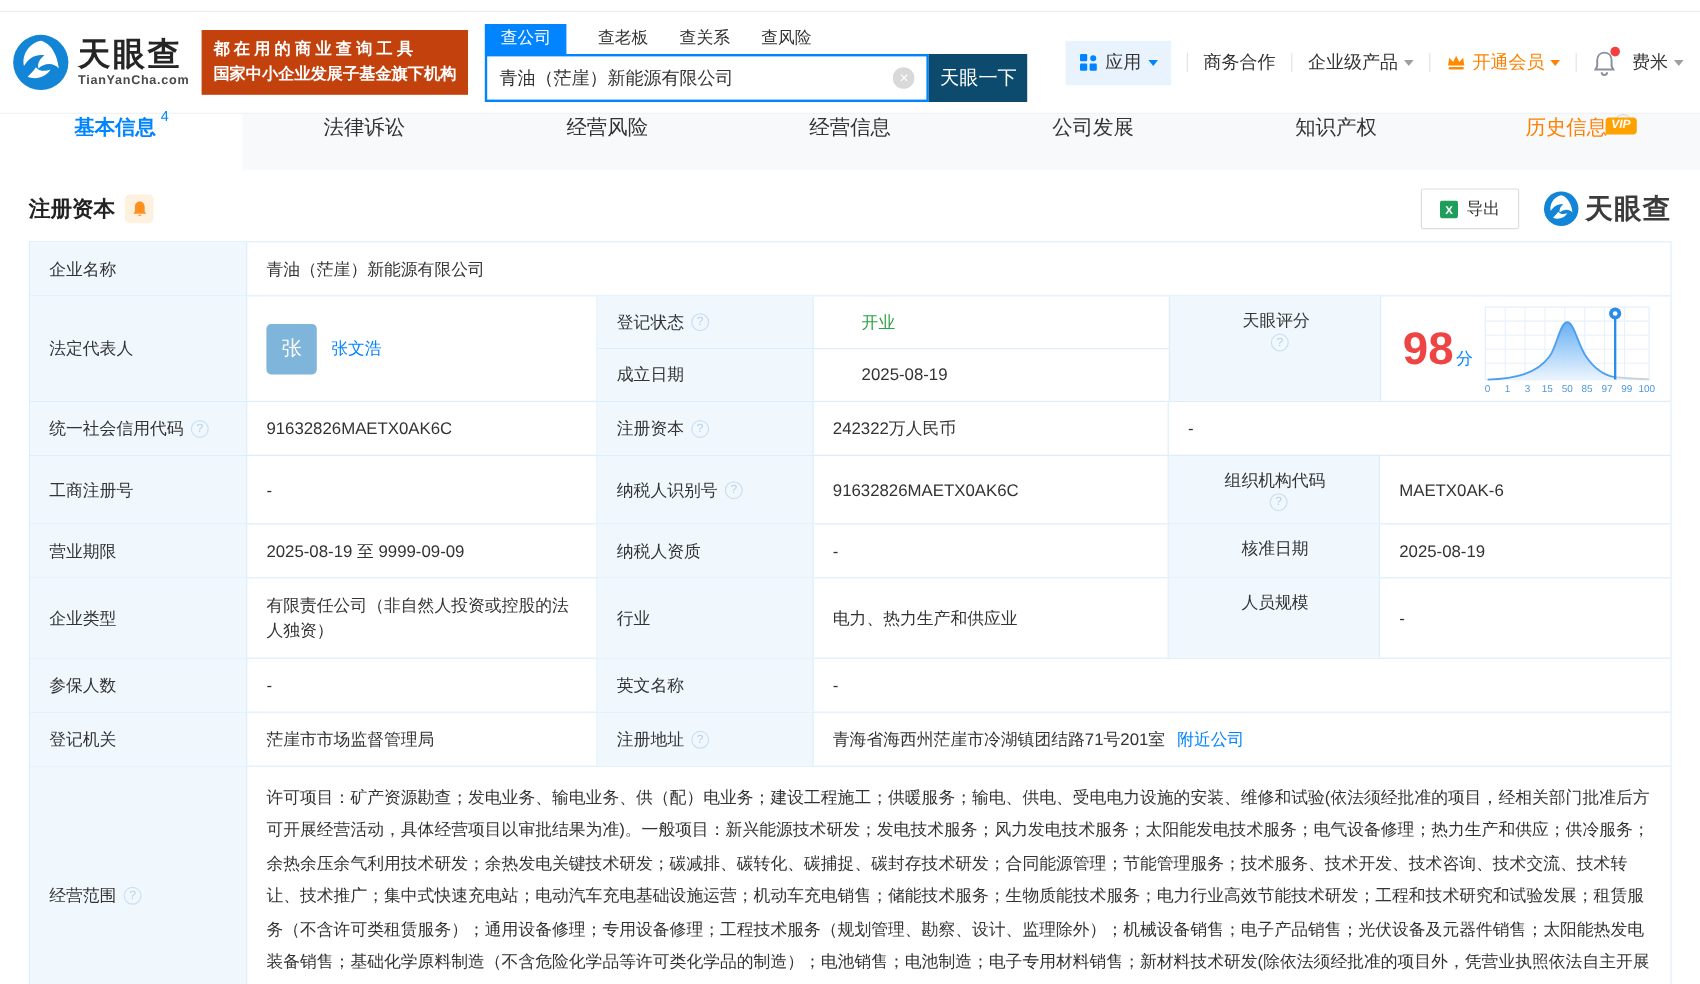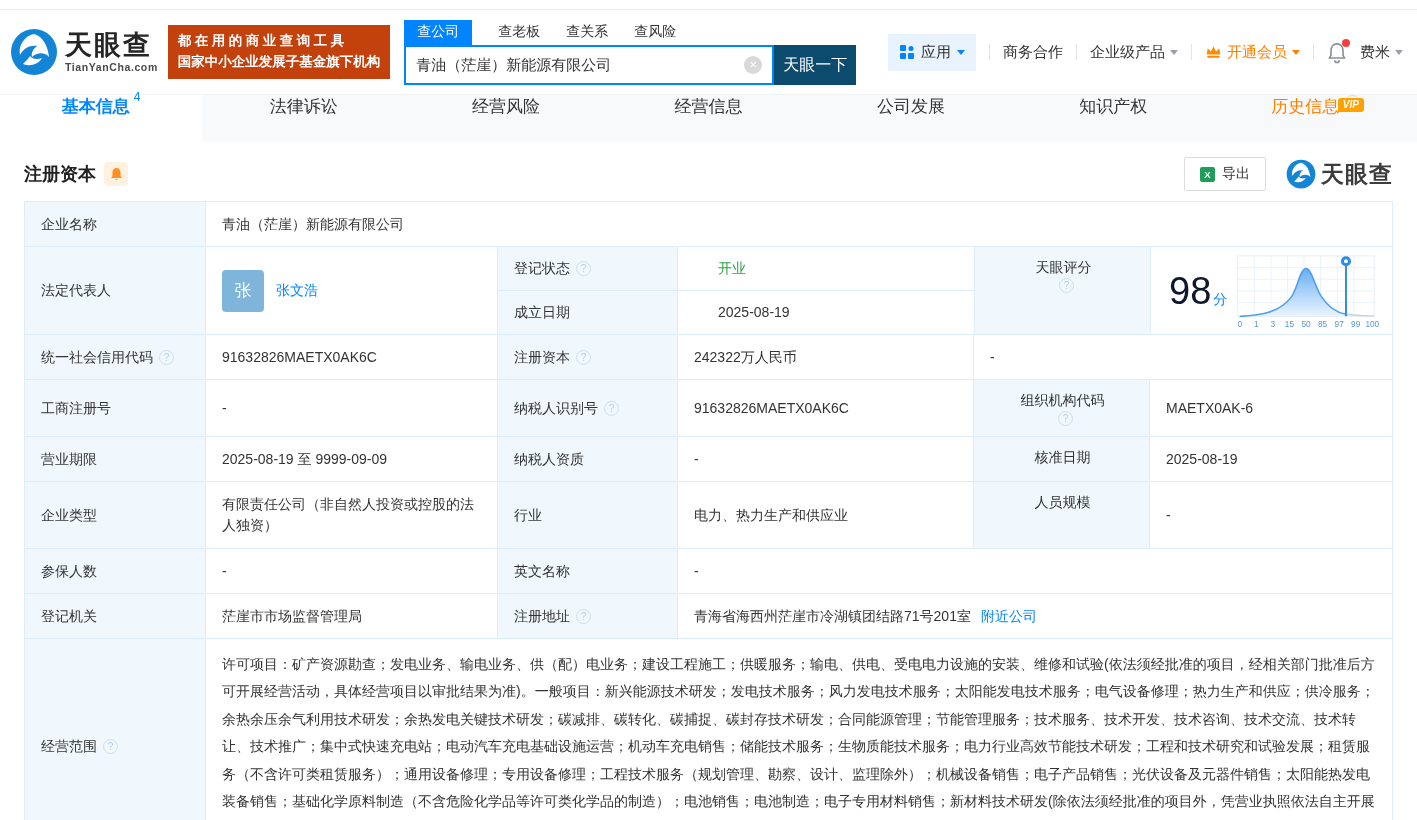--- a/index.html
+++ b/index.html
@@ -63,21 +63,21 @@
   .w-l3 { width:176px;flex-direction:column; }
   .h44 { min-height:45px; } .h67 { min-height:67px; }
   .green { color:#2ba245; }
   .link { color:#0084ff; text-decoration:none; cursor:pointer; }
   .avatar { width:42px; height:42px; border-radius:4px; background:#7fb4db; color:#fff; font-size:17px; display:flex; align-items:center; justify-content:center; margin-right:12px; flex:none; }
   .mid-col { width:477px; display:flex; flex-direction:column; border-right:1px solid #dceefb; }
   .mid-row { display:flex; flex:1; }
   .mid-row:first-child { border-bottom:1px solid #dceefb; }
   .mid-row .cell:last-child { border-right:none; flex:1;padding-left:40px; }
   .score-cell { flex:1; display:flex; align-items:center; justify-content:space-between; padding:2px 10px 2px 18px; }
-  .score-num { font-size:38px; font-weight:normal; color:#0f172a; line-height:1; }
+  .score-num { font-size:38px; font-weight:bold; color:#ef4444; line-height:1; }
   .score-unit { font-size:14px; color:#0084ff; margin-left:2px; }
   .scope-val { flex:1; padding:12px 16px; font-size:14px; line-height:27.4px; display:block; }
 </style>
 </head>
 <body>
 
 <div>
   <div class="topline"></div>
 
   <header class="header">

